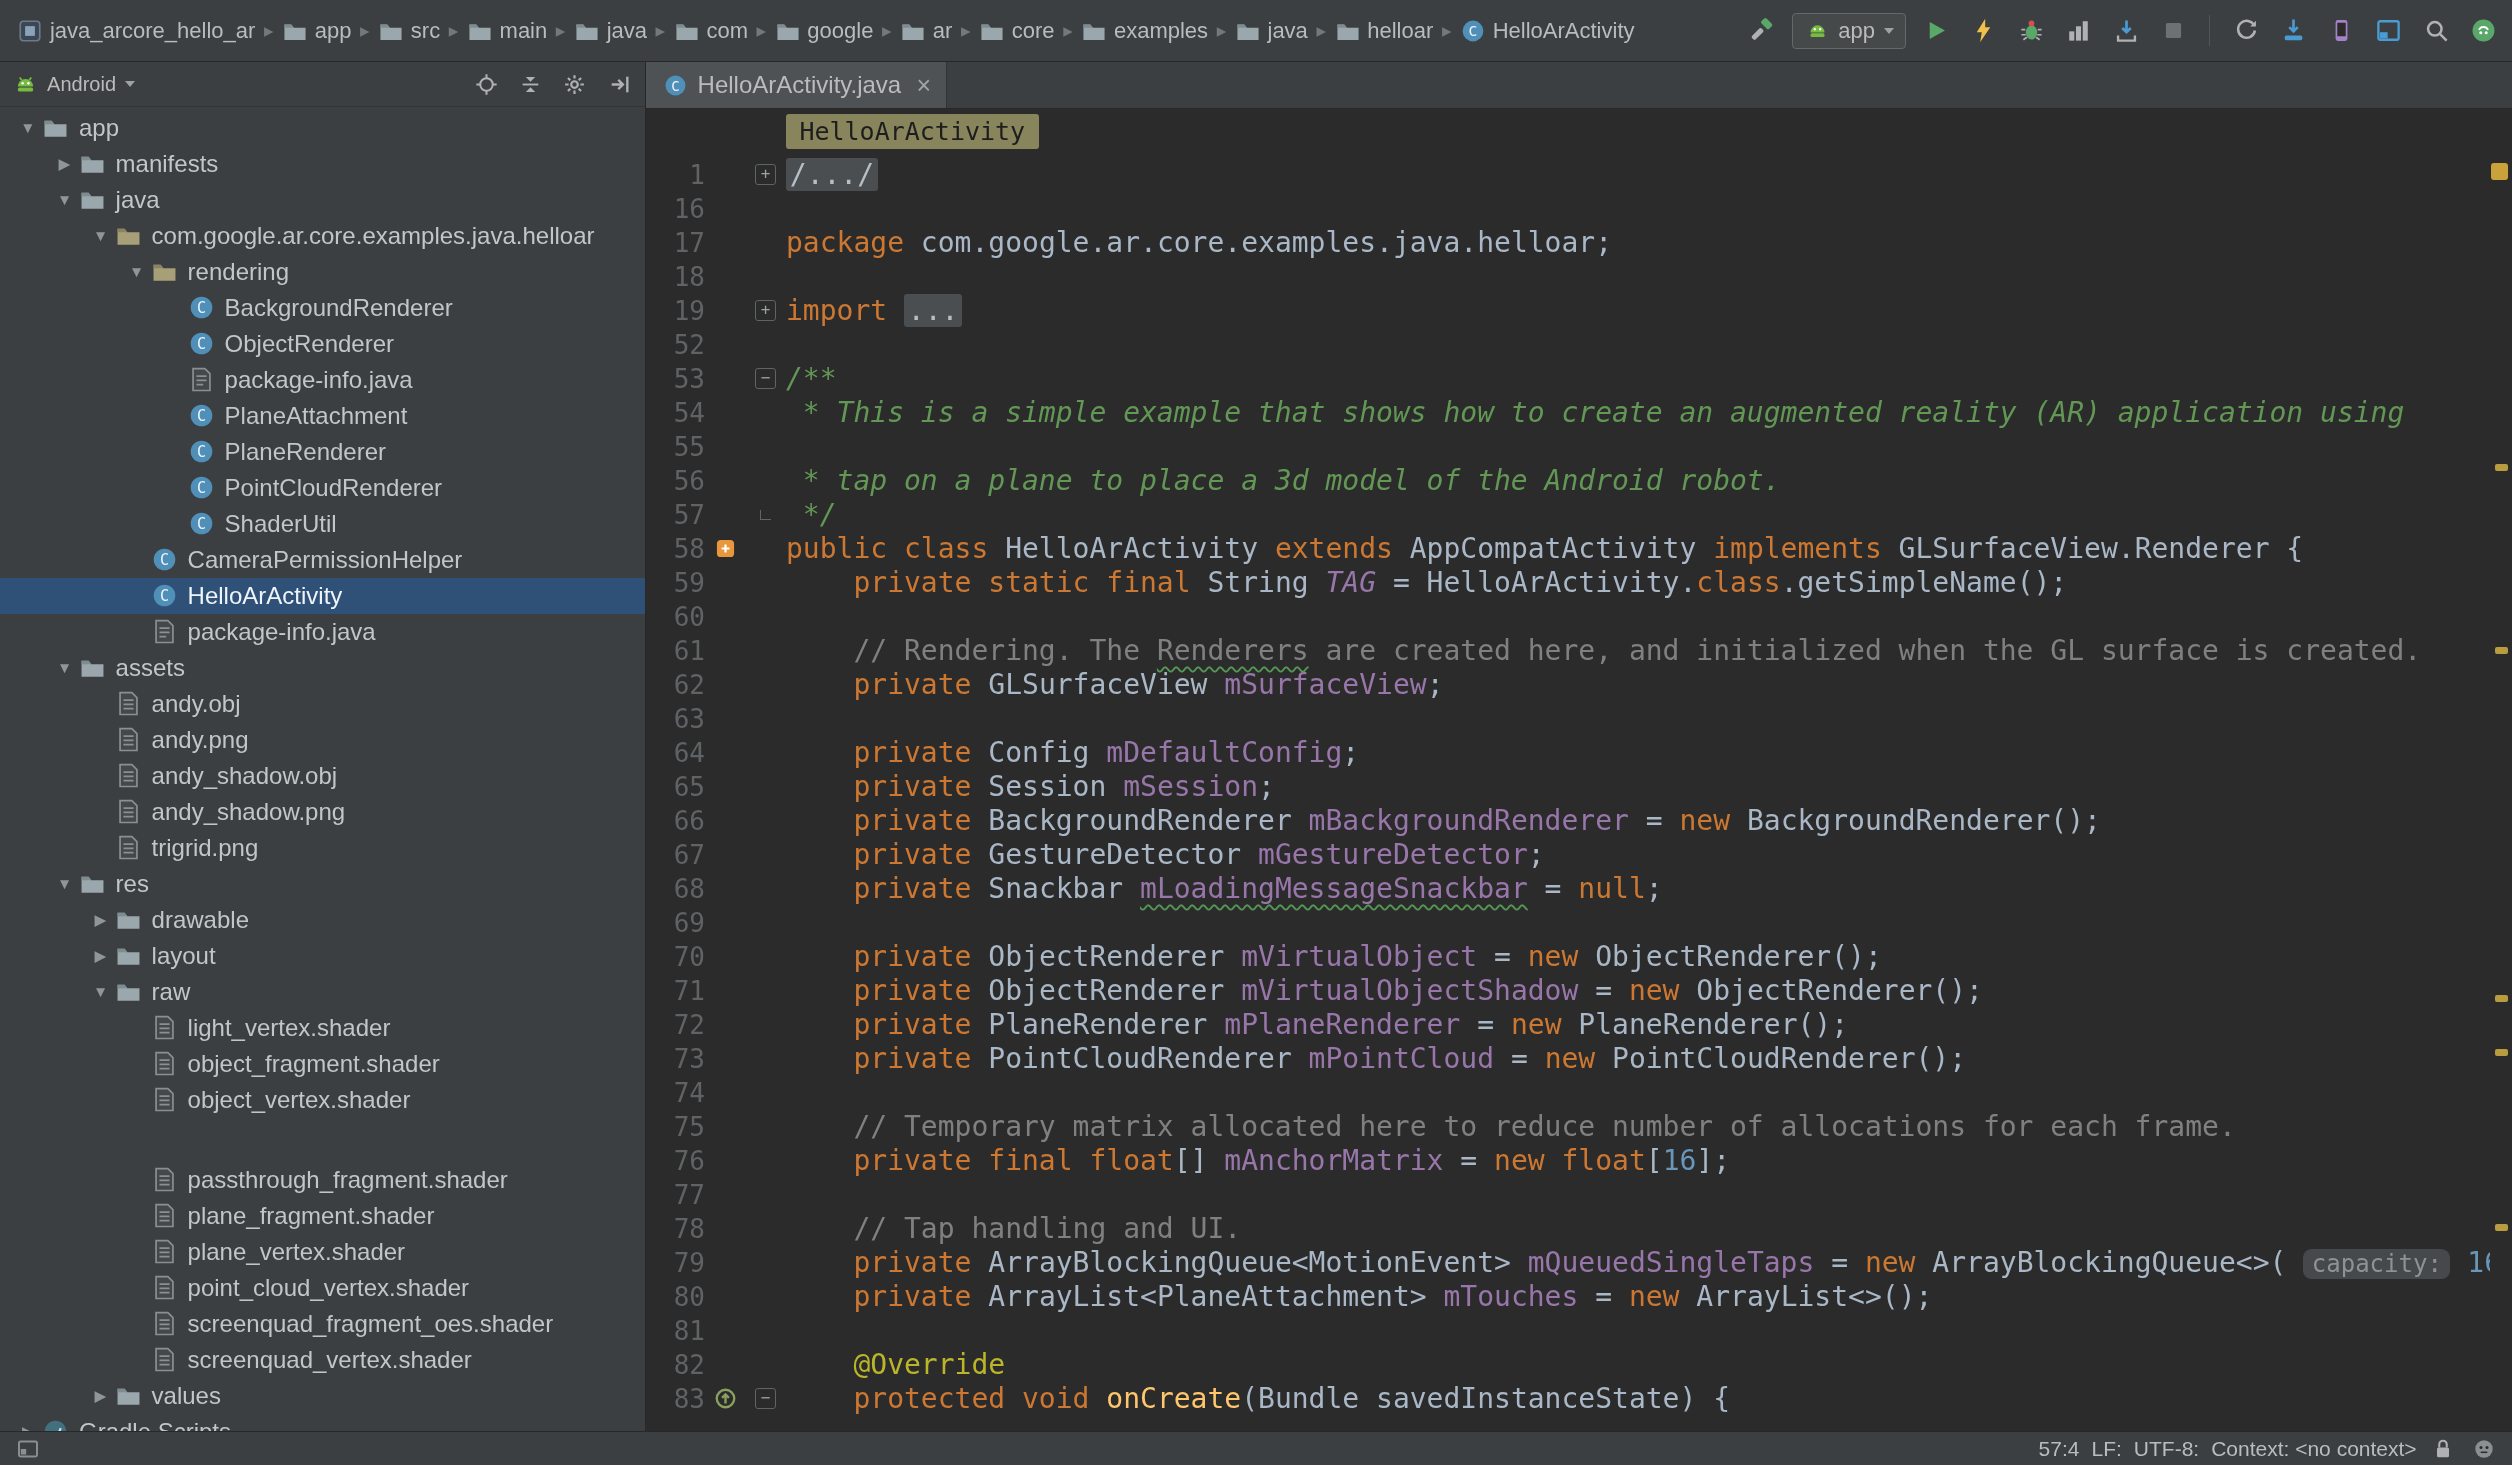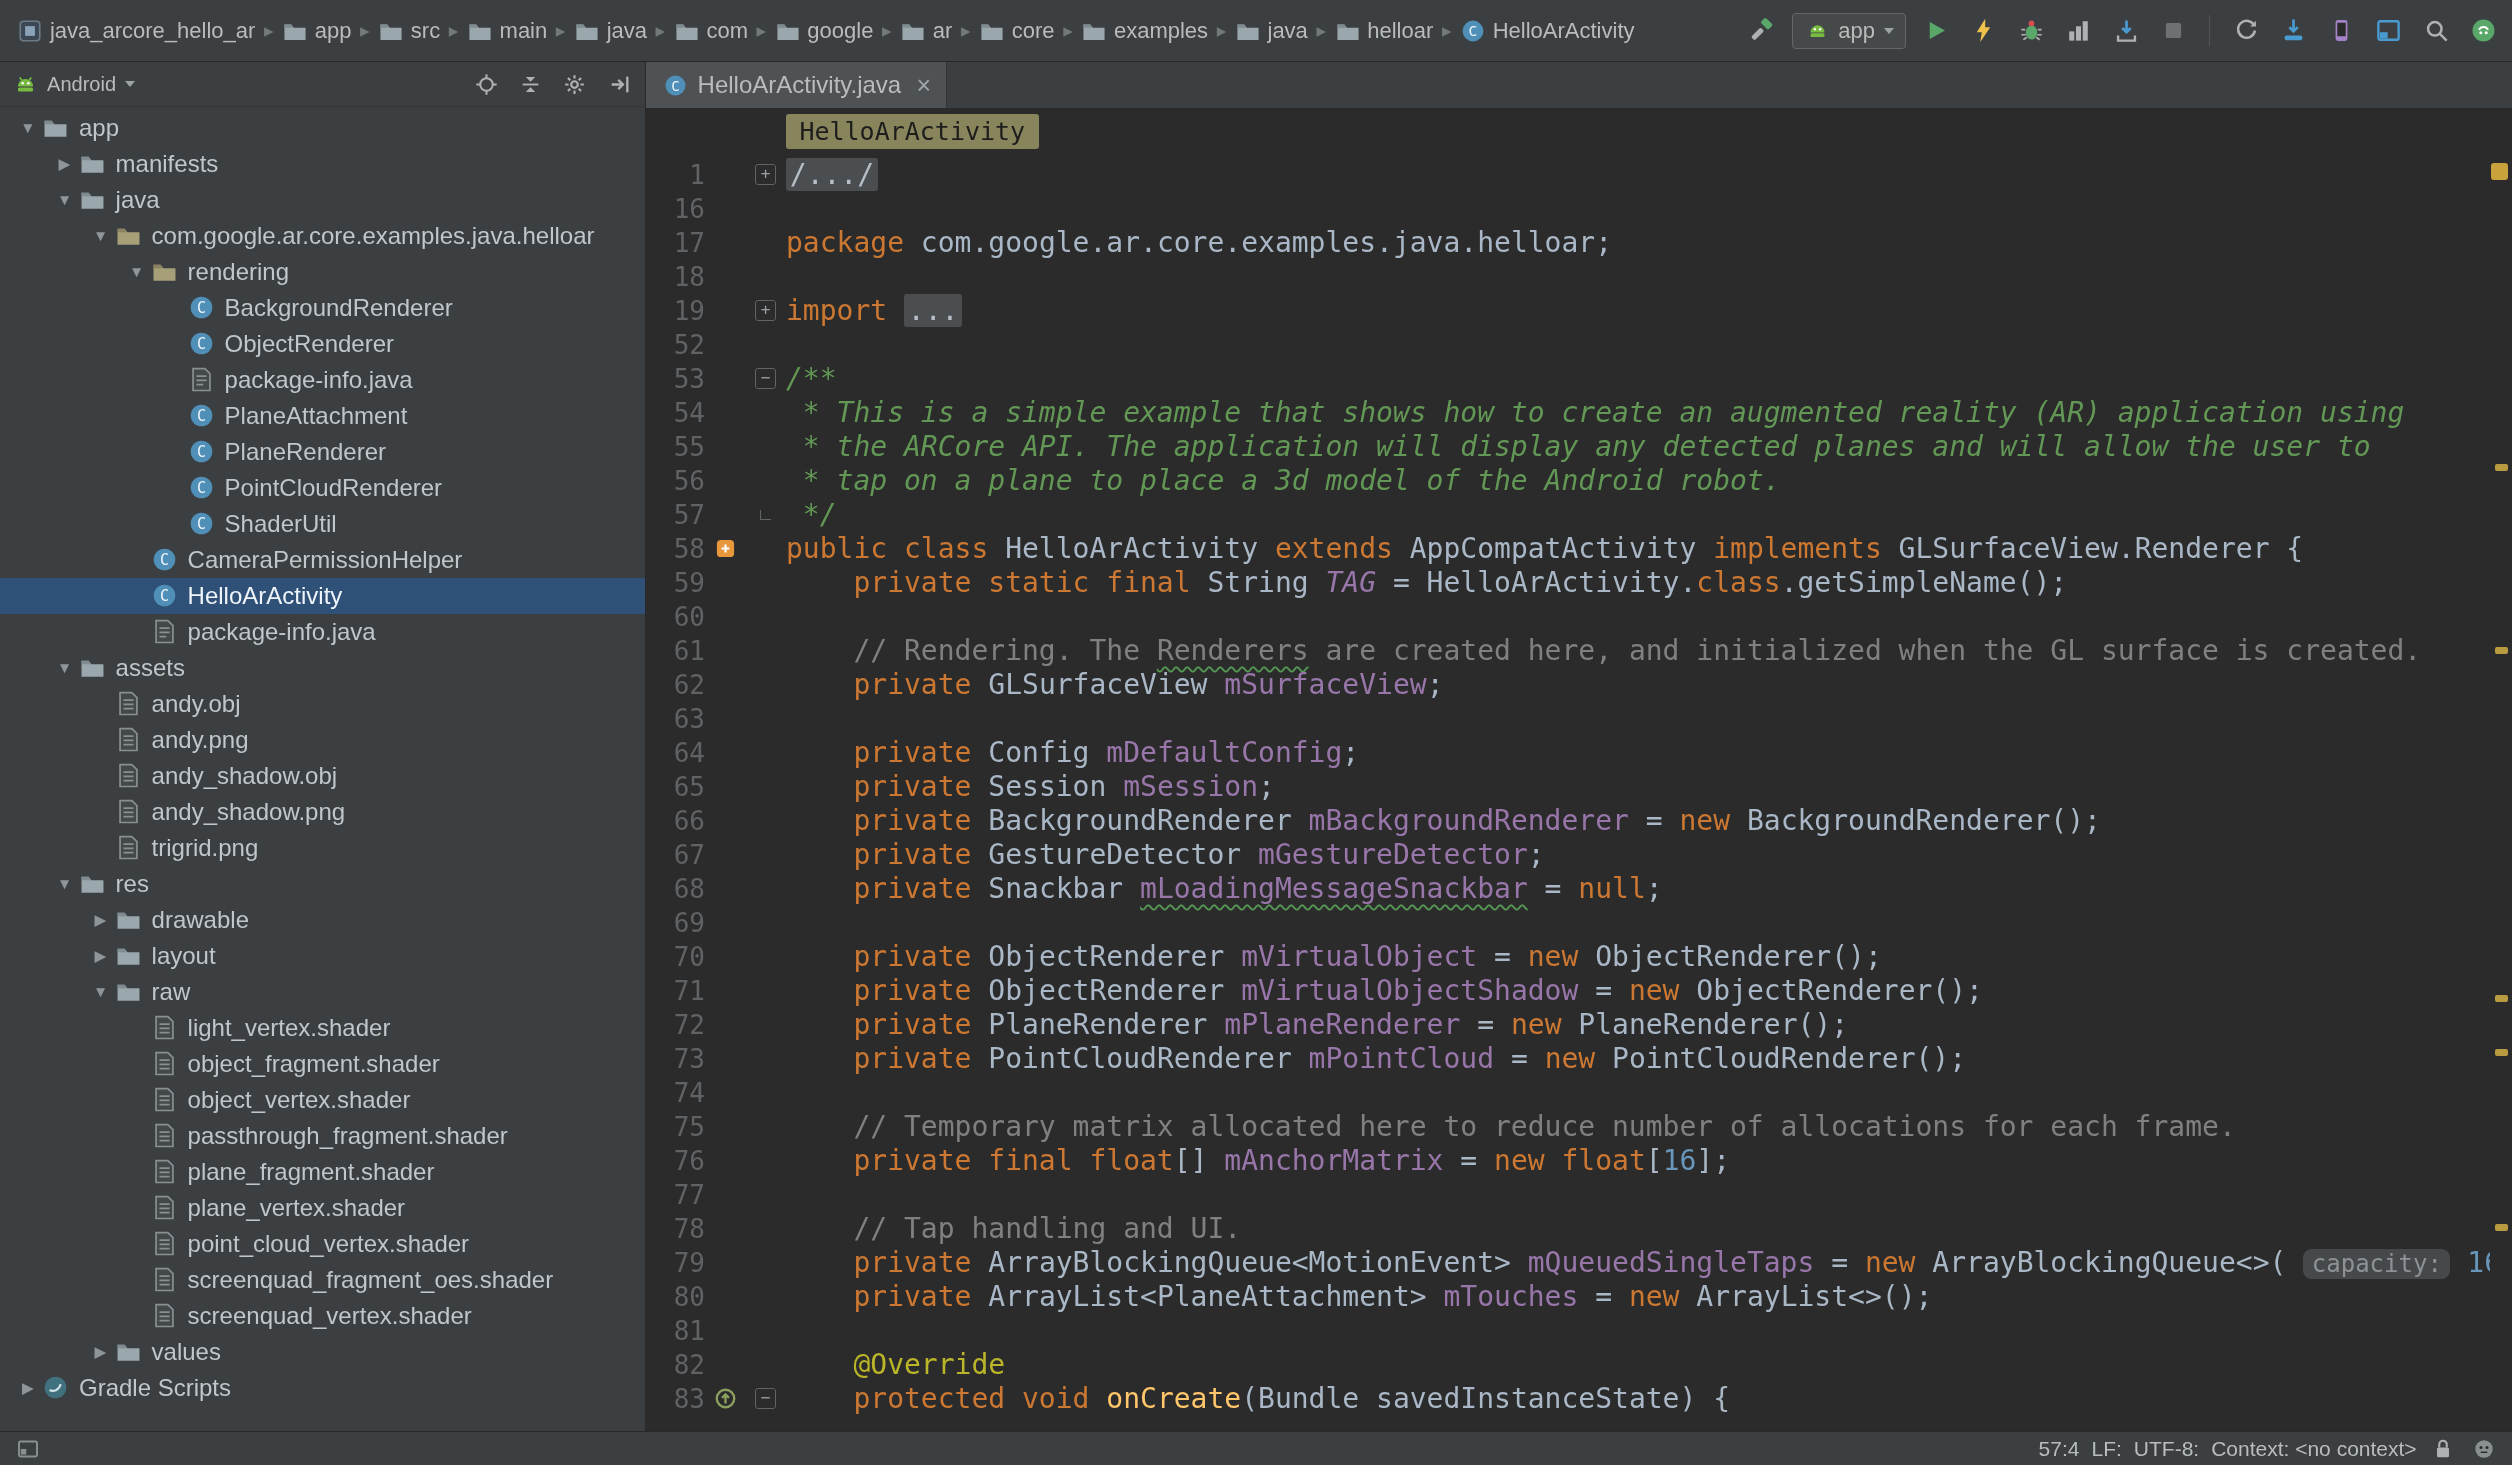--- a/index.html
+++ b/index.html
@@ -642,21 +642,21 @@
           <div class="tree-row" style="padding-left: 122px;">
             <span class="tree-arrow"></span>
             <span class="tree-icon">
               <svg viewBox="0 0 16 16">
                 <path d="M3 1.5h7l3 3v10H3z" fill="#45484a" stroke="#8a8f92"></path>
                 <path d="M5 6h6M5 8.5h6M5 11h6" stroke="#8a8f92"></path>
               </svg>
             </span>
             <span class="tree-label">object_vertex.shader</span>
           </div>
-          <div class="tree-row" style="padding-left: 122px;">
+          <div class="tree-row" style="padding-left: 122px; margin-top: 44px;">
             <span class="tree-arrow"></span>
             <span class="tree-icon">
               <svg viewBox="0 0 16 16">
                 <path d="M3 1.5h7l3 3v10H3z" fill="#45484a" stroke="#8a8f92"></path>
                 <path d="M5 6h6M5 8.5h6M5 11h6" stroke="#8a8f92"></path>
               </svg>
             </span>
             <span class="tree-label">passthrough_fragment.shader</span>
           </div>
           <div class="tree-row" style="padding-left: 122px;">
@@ -751,21 +751,21 @@
       <div class="code-wrap">
         <div class="code-area">
             <div class="code-line"><span class="lnum">1</span><span class="gicon"></span><span class="gfold"><span class="fbox">+</span></span><span class="content"><span class="tok-fd">/.../</span></span></div>
             <div class="code-line"><span class="lnum">16</span><span class="gicon"></span><span class="gfold"></span><span class="content"></span></div>
             <div class="code-line"><span class="lnum">17</span><span class="gicon"></span><span class="gfold"></span><span class="content"><span class="tok-k">package</span><span class="tok-d"> com.google.ar.core.examples.java.helloar;</span></span></div>
             <div class="code-line"><span class="lnum">18</span><span class="gicon"></span><span class="gfold"></span><span class="content"></span></div>
             <div class="code-line"><span class="lnum">19</span><span class="gicon"></span><span class="gfold"><span class="fbox">+</span></span><span class="content"><span class="tok-k">import</span><span class="tok-d"> </span><span class="tok-fd">...</span></span></div>
             <div class="code-line"><span class="lnum">52</span><span class="gicon"></span><span class="gfold"></span><span class="content"></span></div>
             <div class="code-line"><span class="lnum">53</span><span class="gicon"></span><span class="gfold"><span class="fbox">−</span></span><span class="content"><span class="tok-j">/**</span></span></div>
             <div class="code-line"><span class="lnum">54</span><span class="gicon"></span><span class="gfold"></span><span class="content"><span class="tok-j"> * This is a simple example that shows how to create an augmented reality (AR) application using</span></span></div>
-            <div class="code-line"><span class="lnum">55</span><span class="gicon"></span><span class="gfold"></span><span class="content"><span class="tok-j"> * the ARCore API. The application will display any detected planes and will allow the user to</span></span></div>
+            <div class="code-line"><span class="lnum">55</span><span class="gicon"></span><span class="gfold"></span></div>
             <div class="code-line"><span class="lnum">56</span><span class="gicon"></span><span class="gfold"></span><span class="content"><span class="tok-j"> * tap on a plane to place a 3d model of the Android robot.</span></span></div>
             <div class="code-line"><span class="lnum">57</span><span class="gicon"></span><span class="gfold"><span class="fend"></span></span><span class="content"><span class="tok-j"> */</span></span></div>
             <div class="code-line"><span class="lnum">58</span><span class="gicon"><svg viewBox="0 0 16 16">
                   <rect x="2.5" y="2.5" width="11" height="11" rx="2.5" fill="#e8973c"></rect>
                   <path d="M5.5 8h5M8 5.5v5" stroke="#fff" stroke-width="1.4"></path>
                 </svg></span><span class="gfold"></span><span class="content"><span class="tok-k">public class</span><span class="tok-d"> HelloArActivity </span><span class="tok-k">extends</span><span class="tok-d"> AppCompatActivity </span><span class="tok-k">implements</span><span class="tok-d"> GLSurfaceView.Renderer {</span></span></div>
             <div class="code-line"><span class="lnum">59</span><span class="gicon"></span><span class="gfold"></span><span class="content"><span class="tok-d">    </span><span class="tok-k">private static final</span><span class="tok-d"> String </span><span class="tok-sf">TAG</span><span class="tok-d"> = HelloArActivity.</span><span class="tok-k">class</span><span class="tok-d">.getSimpleName();</span></span></div>
             <div class="code-line"><span class="lnum">60</span><span class="gicon"></span><span class="gfold"></span><span class="content"></span></div>
             <div class="code-line"><span class="lnum">61</span><span class="gicon"></span><span class="gfold"></span><span class="content"><span class="tok-c">    // Rendering. The </span><span class="tok-cw">Renderers</span><span class="tok-c"> are created here, and initialized when the GL surface is created.</span></span></div>
             <div class="code-line"><span class="lnum">62</span><span class="gicon"></span><span class="gfold"></span><span class="content"><span class="tok-d">    </span><span class="tok-k">private</span><span class="tok-d"> GLSurfaceView </span><span class="tok-f">mSurfaceView</span><span class="tok-d">;</span></span></div>

